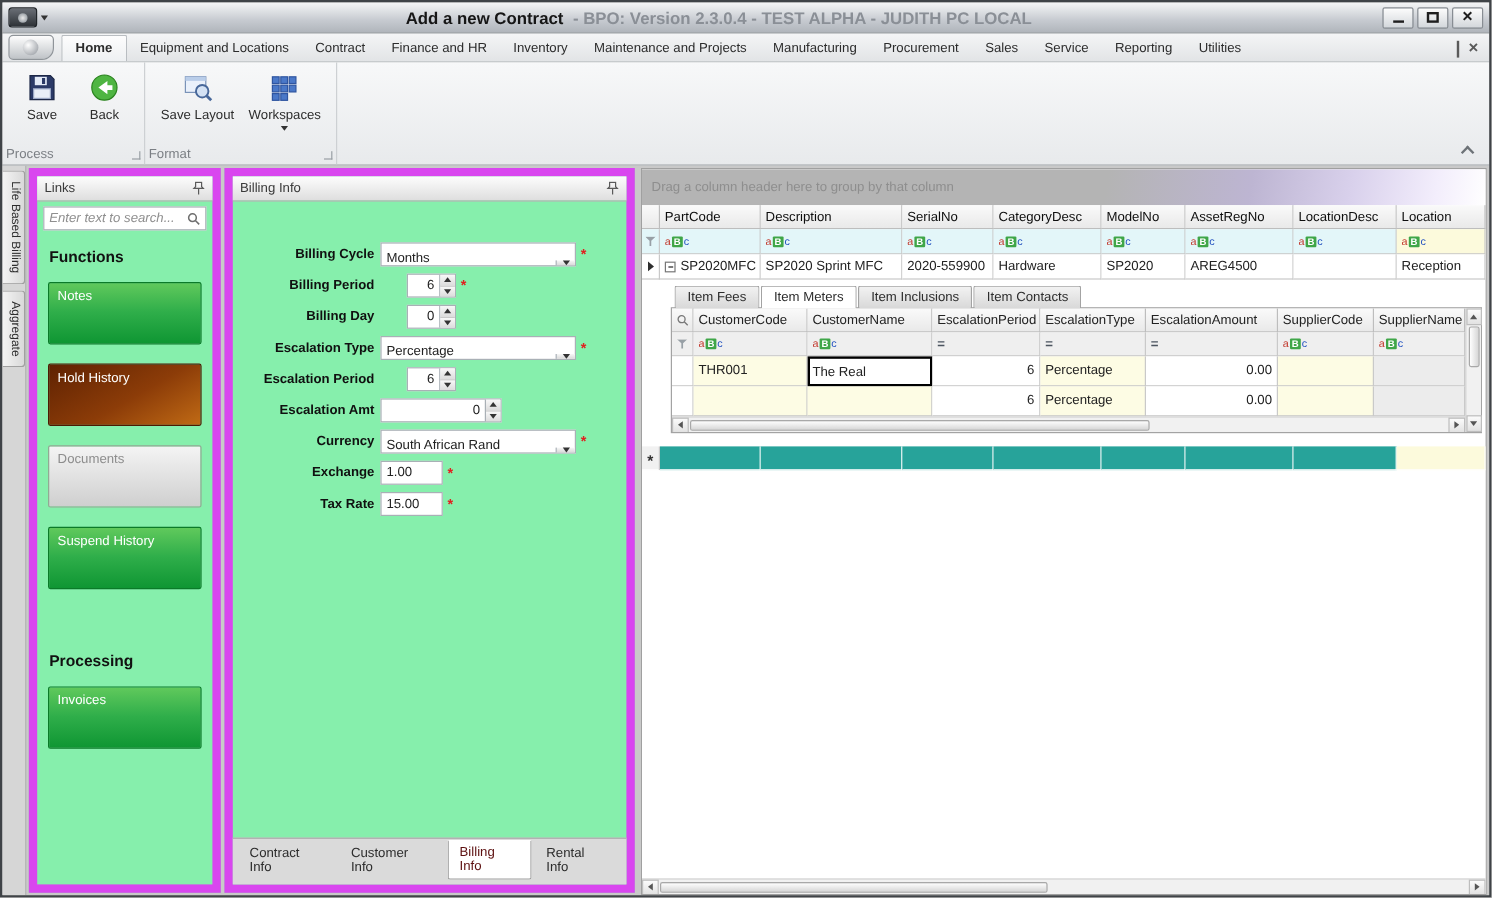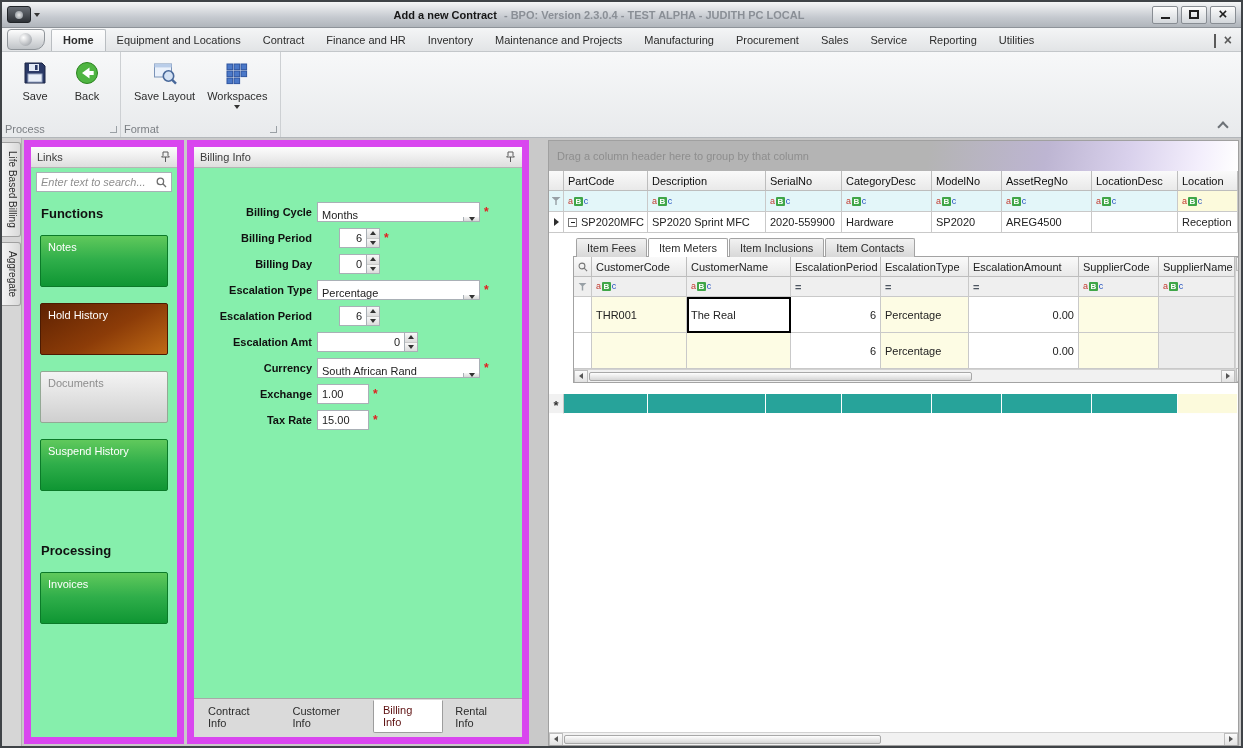--- a/index.html
+++ b/index.html
@@ -5,21 +5,21 @@
   *{box-sizing:border-box;margin:0;padding:0}
   html,body{width:1243px;height:748px}
   body{font-family:"Liberation Sans","DejaVu Sans",sans-serif;background:#9a9a9a;font-size:11px;color:#222}
   .window{width:1243px;height:748px;border:2px solid #3f4347;background:#d8d8d8;display:flex;flex-direction:column;overflow:hidden}
 
   
   .titlebar{height:26px;flex:0 0 auto;background:linear-gradient(#f5f6f7,#c6cad0 60%,#b0b5bb);border-bottom:1px solid #8e9399;display:flex;align-items:center;padding:0 5px}
   .sys-icon{width:24px;height:17px;background:linear-gradient(#6a6f76,#2d3136);border:1px solid #202428;border-radius:3px;margin-right:3px;position:relative}
   .sys-icon::after{content:"";position:absolute;left:7px;top:4px;width:8px;height:8px;border-radius:50%;background:radial-gradient(#e8e8e8,#7e868e)}
   .qat-caret{margin-right:6px;display:flex;align-items:center}
-  .tb-title{flex:1;text-align:center;font-size:11px;font-weight:bold;color:#161616;white-space:nowrap;overflow:hidden}
+  .tb-title{flex:1;text-align:center;font-size:14px;font-weight:bold;color:#161616;white-space:nowrap;overflow:hidden}
   .tb-title .dim{color:#8a8f96;margin-left:4px}
   .win-btns{display:flex;gap:3px}
   .wbtn{width:26px;height:18px;background:linear-gradient(#fcfcfc,#d3d7db);border:1px solid #888d93;border-radius:2px;display:flex;align-items:center;justify-content:center}
   .g-min{width:9px;height:2px;background:#1f1f1f;align-self:flex-end;margin-bottom:4px}
   .g-max{width:10px;height:9px;border:2px solid #1f1f1f}
   .g-close::before{content:"×";font-size:15px;font-weight:bold;color:#1f1f1f;line-height:10px}
 
   
   .rtabs{height:24px;flex:0 0 auto;background:linear-gradient(#f4f5f6,#e2e4e6);border-bottom:1px solid #c3c7ca;display:flex;align-items:flex-end;padding:0 3px}
   .app-icon{width:38px;height:21px;margin:0 6px 1px 2px;background:linear-gradient(#fdfdfd,#bfc3c7);border:1px solid #8f9499;border-radius:4px 4px 10px 4px;position:relative}
@@ -42,21 +42,21 @@
   .launcher{width:7px;height:7px;border-right:1px solid #9aa0a5;border-bottom:1px solid #9aa0a5;position:relative;top:1px}
   .ribbon-collapse{position:absolute;right:14px;bottom:6px;width:8px;height:8px;border-top:2px solid #6d7277;border-right:2px solid #6d7277;transform:rotate(-45deg)}
 
   
   .main{flex:1;display:flex;background:#c9c9c9;overflow:hidden}
   .side-strip{width:20px;flex:0 0 auto;background:#d6d6d6;border-right:1px solid #b0b0b0;display:flex;flex-direction:column;gap:5px;padding-top:4px}
   .vtab{writing-mode:vertical-rl;font-size:10px;color:#2c2c2c;background:linear-gradient(90deg,#f4f4f4,#d9d9d9);border:1px solid #a0a0a0;border-left:none;border-radius:0 3px 3px 0;padding:8px 2px;white-space:nowrap}
 
   .panel{background:#86efac;border:7px solid #d946ef;display:flex;flex-direction:column}
   .links-panel{width:160px;flex:0 0 auto;margin:2px 3px 2px 2px}
-  .billing-panel{width:342px;flex:0 0 auto;margin:2px 19px 2px 0}
+  .billing-panel{width:342px;flex:0 0 auto;margin:2px 5px 2px 0}
   .grid-panel{flex:1;margin:2px 2px 0 0;background:#fff;border:1px solid #a0a0a0;display:flex;flex-direction:column;overflow:hidden}
 
   .panel-header{height:21px;flex:0 0 auto;background:linear-gradient(#fdfdfd,#dedede);border-bottom:1px solid #b5b5b5;display:flex;align-items:center;padding:0 6px;color:#3a3a3a}
   .panel-header .pin{margin-left:auto;display:flex}
 
   
   .search-box{margin:4px 5px 2px;height:20px;background:#fff;border:1px solid #a9b0b6;display:flex;align-items:center;padding:0 4px;flex:0 0 auto}
   .search-box input{flex:1;border:none;outline:none;background:transparent;font:italic 11px "Liberation Sans","DejaVu Sans",sans-serif;color:#555;min-width:0}
   .search-box input::placeholder{color:#8f8f8f;font-style:italic}
   .links-body{flex:1;overflow:hidden;padding-top:12px}
@@ -127,21 +127,21 @@
   .detail{margin:5px 0 11px 24px;width:676px;flex:0 0 auto}
   .dtabs{display:flex;gap:1px;padding-left:3px}
   .dtab{padding:3px 10px;background:linear-gradient(#f2f2f2,#d8d8d8);border:1px solid #a3a3a3;border-bottom:none;border-radius:2px 2px 0 0;color:#2c2c2c}
   .dtab.active{background:#fff;position:relative;z-index:2}
   .detail-body{display:flex;border:1px solid #a3a3a3;background:#fff;margin-top:-1px}
   .dgrid{flex:1;display:flex;flex-direction:column;overflow:hidden}
   .drow{display:flex}
   .dcell{height:20px;border-right:1px solid #c9c9c9;border-bottom:1px solid #c9c9c9;display:flex;align-items:center;padding:0 4px;overflow:hidden;white-space:nowrap;background:#fff}
   .dhead .dcell{background:linear-gradient(#fafafa,#e9e9e9);border-right-color:#bdbdbd;border-bottom-color:#bdbdbd}
   .dfilter .dcell{background:#efefef}
-  .ddata .dcell{height:36px}
+  .ddata .dcell{height:25px}
   .dci{width:18px;flex:0 0 auto;justify-content:center;padding:0}
   .d0{width:95px;flex:0 0 auto}.d1{width:104px;flex:0 0 auto}.d2{width:90px;flex:0 0 auto}
   .d3{width:88px;flex:0 0 auto}.d4{width:110px;flex:0 0 auto}.d5{width:80px;flex:0 0 auto}.d6{flex:1}
   .ddata .yellow{background:#fdfce4}
   .ddata .gray{background:#ececec}
   .ddata .num{justify-content:flex-end}
   .dcell.editing{border:2px solid #000;padding:0 2px;background:#fff}
 
   
   .hscroll{height:13px;background:#f1f1f1;border-top:1px solid #d2d2d2;display:flex;align-items:center;flex:0 0 auto}

